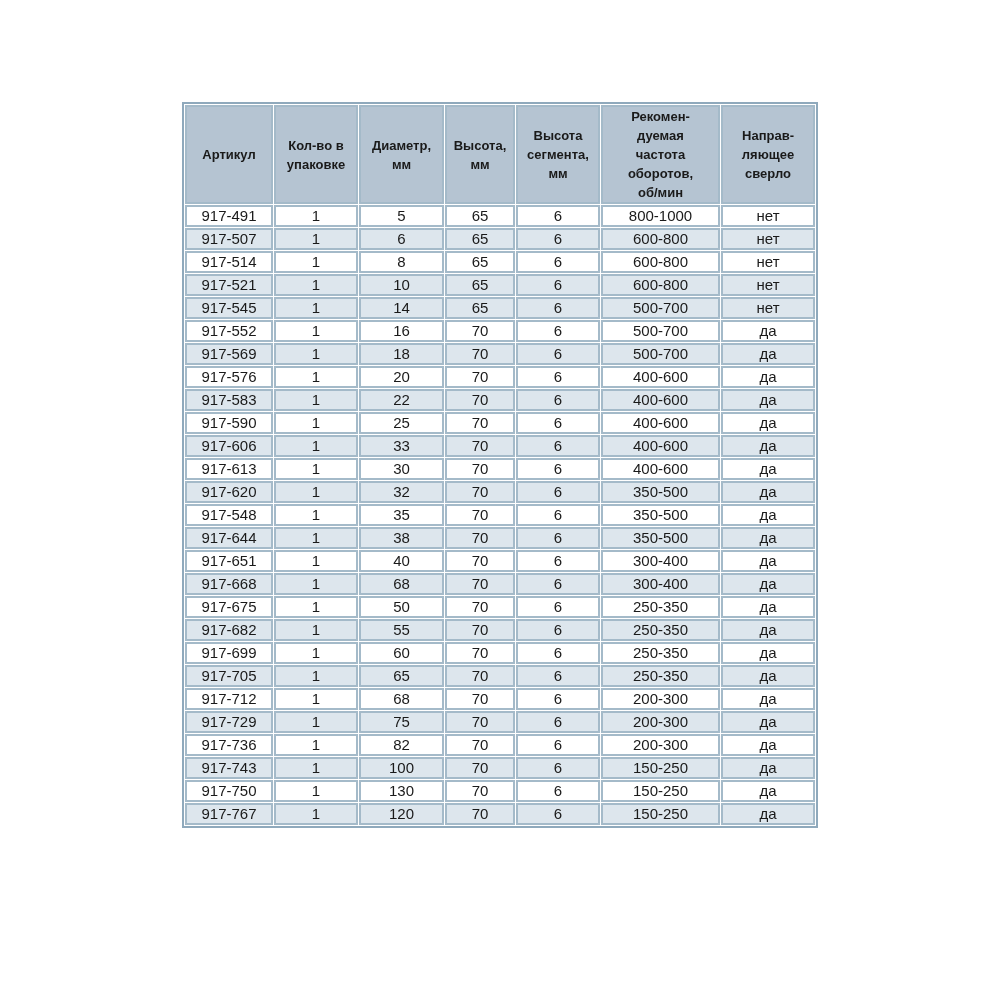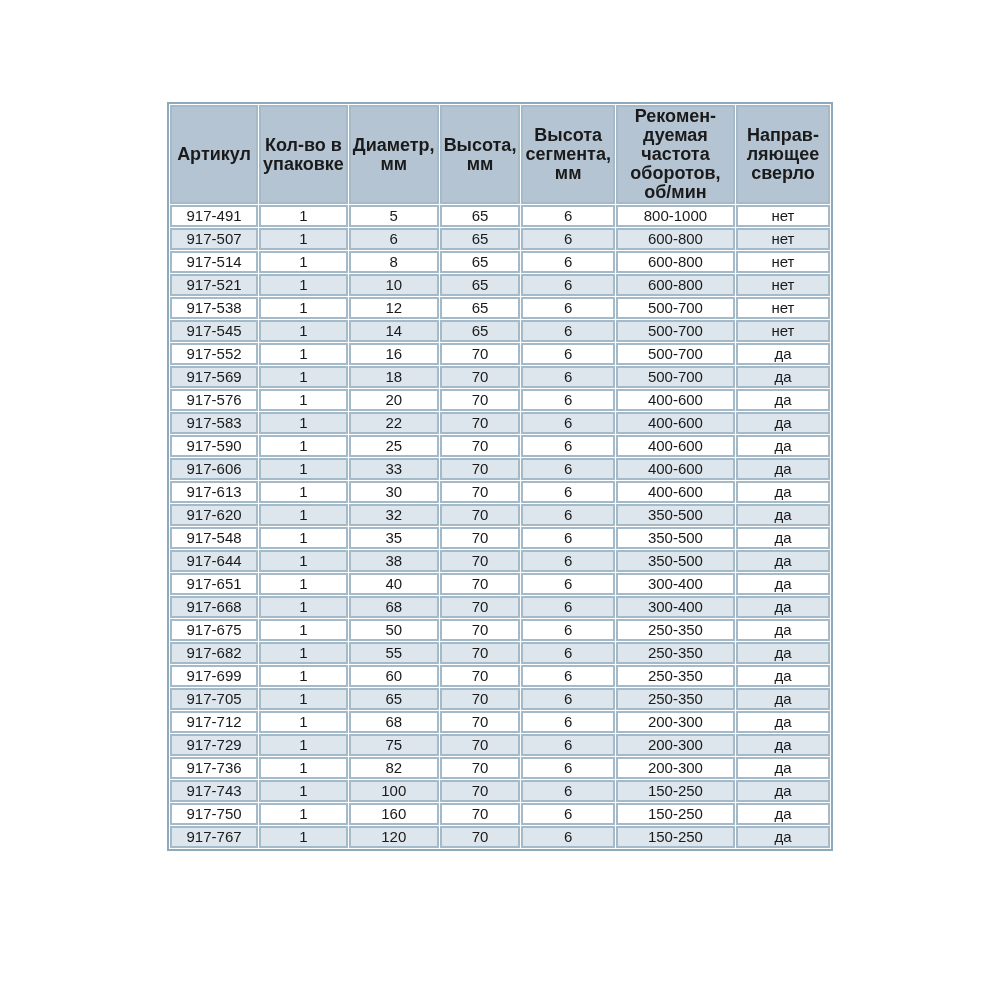--- a/index.html
+++ b/index.html
@@ -37,21 +37,21 @@
     border: 2px solid var(--grid-border, #a4bac9);
     text-align: center;
     vertical-align: middle;
     color: var(--text, #1a1a1a);
     padding: 0 2px;
     overflow: hidden;
   }
   th {
     background: var(--header-bg, #b5c4d2);
     height: 97px;
-    font-size: 18px;
+    font-size: 13px;
     font-weight: bold;
     line-height: 19px;
     white-space: pre-line;
   }
   td {
     background: var(--row-bg, #ffffff);
     height: 20.6px;
     font-size: 15px;
     font-weight: normal;
     line-height: 18px;
@@ -126,56 +126,47 @@
   </tr>
         <tr class="alt">
     <td>917-521</td>
     <td>1</td>
     <td>10</td>
     <td>65</td>
     <td>6</td>
     <td>600-800</td>
     <td>нет</td>
   </tr>
-        <tr>
-    <td>917-538</td>
-    <td>1</td>
-    <td>12</td>
+        <tr class="alt">
+    <td>917-545</td>
+    <td>1</td>
+    <td>14</td>
     <td>65</td>
     <td>6</td>
     <td>500-700</td>
     <td>нет</td>
   </tr>
-        <tr class="alt">
-    <td>917-545</td>
-    <td>1</td>
-    <td>14</td>
-    <td>65</td>
+        <tr>
+    <td>917-552</td>
+    <td>1</td>
+    <td>16</td>
+    <td>70</td>
     <td>6</td>
     <td>500-700</td>
-    <td>нет</td>
-  </tr>
-        <tr>
-    <td>917-552</td>
-    <td>1</td>
-    <td>16</td>
+    <td>да</td>
+  </tr>
+        <tr class="alt">
+    <td>917-569</td>
+    <td>1</td>
+    <td>18</td>
     <td>70</td>
     <td>6</td>
     <td>500-700</td>
     <td>да</td>
   </tr>
-        <tr class="alt">
-    <td>917-569</td>
-    <td>1</td>
-    <td>18</td>
-    <td>70</td>
-    <td>6</td>
-    <td>500-700</td>
-    <td>да</td>
-  </tr>
         <tr>
     <td>917-576</td>
     <td>1</td>
     <td>20</td>
     <td>70</td>
     <td>6</td>
     <td>400-600</td>
     <td>да</td>
   </tr>
         <tr class="alt">
@@ -327,21 +318,21 @@
     <td>1</td>
     <td>100</td>
     <td>70</td>
     <td>6</td>
     <td>150-250</td>
     <td>да</td>
   </tr>
         <tr>
     <td>917-750</td>
     <td>1</td>
-    <td>160</td>
+    <td>130</td>
     <td>70</td>
     <td>6</td>
     <td>150-250</td>
     <td>да</td>
   </tr>
         <tr class="alt">
     <td>917-767</td>
     <td>1</td>
     <td>120</td>
     <td>70</td>

